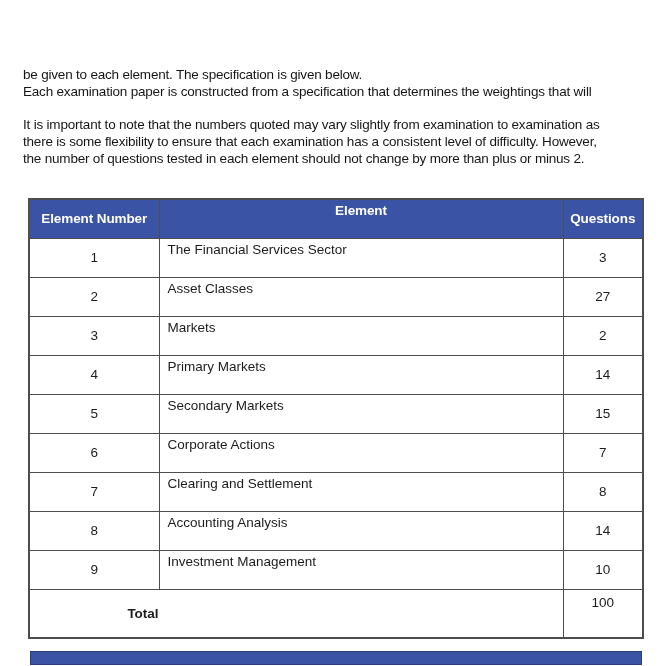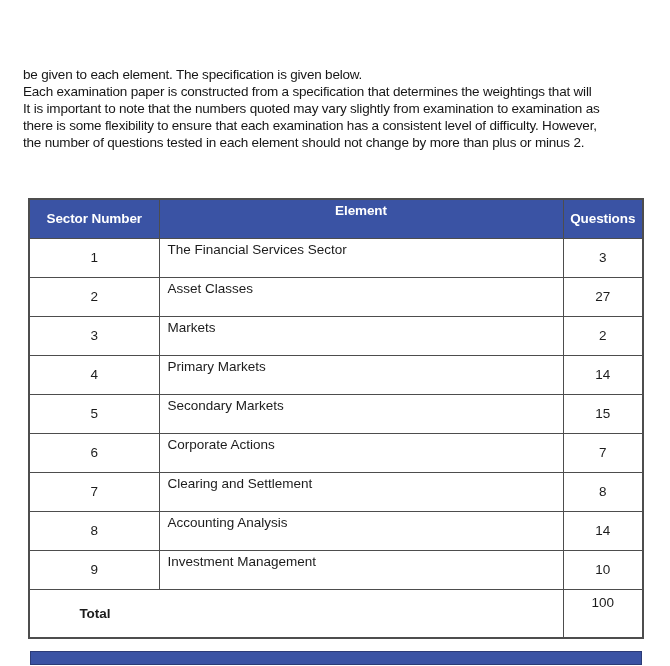--- a/index.html
+++ b/index.html
@@ -19,21 +19,21 @@
   }
   .title-bar .title-text{
     color:#ffffff;font-weight:bold;font-size:14px;letter-spacing:-0.1px;
   }
   .para{
     position:absolute;left:23px;width:640px;
     font-size:13.5px;line-height:17px;letter-spacing:-0.2px;color:#161616;
   }
   .para .line{white-space:nowrap;}
   .p1{top:66px;}
-  .p2{top:100px;}
+  .p2{top:116px;}
   .spec-table{
     position:absolute;left:28px;top:198px;
     width:614px;border-collapse:collapse;table-layout:fixed;
     font-size:13.5px;color:#1c1c1c;
   }
   .spec-table, .spec-table td, .spec-table th{
     border:1px solid #4d4d4d;
   }
   .spec-table{border:2px solid #4d4d4d;}
   .spec-table th{
@@ -44,21 +44,21 @@
   .th-number{width:130px;vertical-align:middle;text-align:center;}
   .th-element{width:404px;vertical-align:top;text-align:center;padding-top:3px !important;margin-top:7px;}
   .th-questions{width:80px;vertical-align:middle;text-align:center;}
   .spec-table td{height:39px;box-sizing:border-box;padding:0;}
   .cell-number{text-align:center;vertical-align:middle;}
   .cell-element{vertical-align:top;text-align:left;padding:3px 8px 0 8px !important;}
   .cell-questions{text-align:center;vertical-align:middle;}
   .total-row td{height:49px;}
   .total-label-cell{vertical-align:middle;}
   .total-label{
-    display:inline-block;width:130px;text-align:center;font-weight:bold;
+    display:inline-block;width:130px;text-align:center;font-weight:bold;margin-left:48px;
   }
   .total-questions-cell{vertical-align:top;text-align:center;padding-top:5px !important;}
   .footer-bar{
     position:absolute;left:30px;bottom:1px;
     width:612px;height:14px;box-sizing:border-box;
     background:#3a53a4;border:1px solid #2c3c77;
   }
 </style>
 </head>
 <body>
@@ -73,21 +73,21 @@
 
   <div class="para p2">
     <div class="line">It is important to note that the numbers quoted may vary slightly from examination to examination as</div>
     <div class="line">there is some flexibility to ensure that each examination has a consistent level of difficulty. However,</div>
     <div class="line">the number of questions tested in each element should not change by more than plus or minus 2.</div>
   </div>
 
   <table class="spec-table">
     <thead>
       <tr>
-        <th class="th-number">Sector Number</th>
+        <th class="th-number">Element Number</th>
         <th class="th-element">Element</th>
         <th class="th-questions">Questions</th>
       </tr>
     </thead>
     <tbody>
       <tr>
         <td class="cell-number">1</td>
         <td class="cell-element">The Financial Services Sector</td>
         <td class="cell-questions">3</td>
       </tr>

